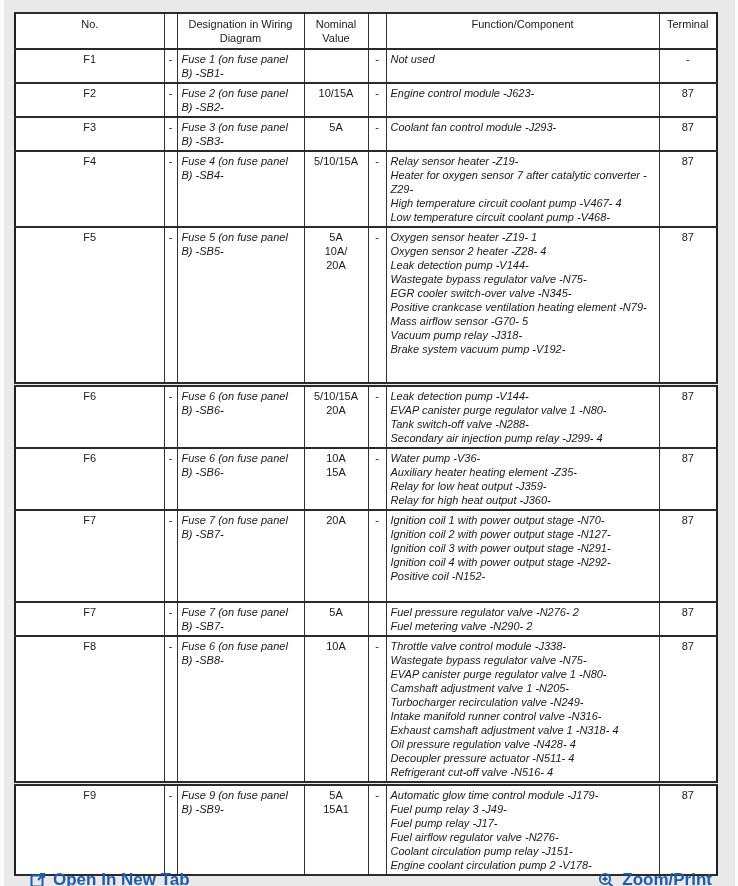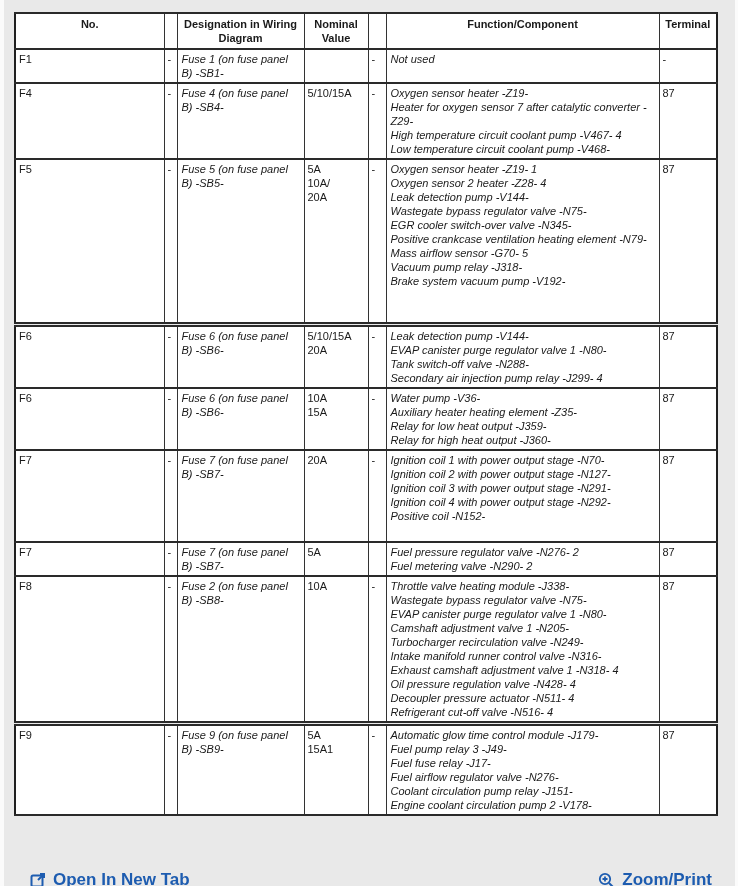--- a/index.html
+++ b/index.html
@@ -43,29 +43,29 @@
     border-bottom: 2px solid #2a2a2a;
     vertical-align: top;
     font-size: 11px;
     line-height: 14px;
     color: #1a1a1a;
     padding: 2px 3px;
     overflow: hidden;
     word-wrap: break-word;
   }
   table.fuse-table th {
-    font-weight: bold;
+    font-weight: normal;
     text-align: center;
     padding: 3px 2px;
   }
-  .c-no, .c-dash, .c-nom, .c-term { text-align: left; }
+  .c-no, .c-dash, .c-nom, .c-term { text-align: center; }
   .c-desig, .c-func { text-align: left; padding-left: 4px !important; font-style: italic; }
   .fn-line { min-height: 14px; }
   
-  table[data-section-table="0"] tbody tr:last-child td { padding-bottom: 34px; }
+  table[data-section-table="0"] tbody tr:last-child td { padding-bottom: 26px; }
   table[data-section-table="1"] tbody tr:nth-child(3) td { padding-bottom: 18px; }
 
   .footer-bar {
     position: absolute;
     left: 0;
     top: 866px;
     width: 738px;
     height: 40px;
     display: flex;
     justify-content: space-between;
@@ -122,32 +122,58 @@
     <td class="c-dash">-</td>
     <td class="c-desig">Fuse 1 (on fuse panel B) -SB1-</td>
     <td class="c-nom"></td>
     <td class="c-dash">-</td>
     <td class="c-func">
             <div class="fn-line">Not used</div>
           </td>
     <td class="c-term">-</td>
   </tr>
 
-
+  <tr>
+    <td class="c-no">F2</td>
+    <td class="c-dash">-</td>
+    <td class="c-desig">Fuse 2 (on fuse panel B) -SB2-</td>
+    <td class="c-nom">
+            <div class="fn-line">10/15A</div>
+          </td>
+    <td class="c-dash">-</td>
+    <td class="c-func">
+            <div class="fn-line">Engine control module -J623-</div>
+          </td>
+    <td class="c-term">87</td>
+  </tr>
+
+  <tr>
+    <td class="c-no">F3</td>
+    <td class="c-dash">-</td>
+    <td class="c-desig">Fuse 3 (on fuse panel B) -SB3-</td>
+    <td class="c-nom">
+            <div class="fn-line">5A</div>
+          </td>
+    <td class="c-dash">-</td>
+    <td class="c-func">
+            <div class="fn-line">Coolant fan control module -J293-</div>
+          </td>
+    <td class="c-term">87</td>
+  </tr>
 
   <tr>
     <td class="c-no">F4</td>
     <td class="c-dash">-</td>
     <td class="c-desig">Fuse 4 (on fuse panel B) -SB4-</td>
     <td class="c-nom">
             <div class="fn-line">5/10/15A</div>
           </td>
     <td class="c-dash">-</td>
     <td class="c-func">
-            <div class="fn-line">Oxygen sensor heater -Z19-</div>
+            <div class="fn-line">Relay sensor heater -Z19-</div>
             <div class="fn-line">Heater for oxygen sensor 7 after catalytic converter -Z29-</div>
             <div class="fn-line">High temperature circuit coolant pump -V467- 4</div>
             <div class="fn-line">Low temperature circuit coolant pump -V468-</div>
           </td>
     <td class="c-term">87</td>
   </tr>
 
   <tr>
     <td class="c-no">F5</td>
     <td class="c-dash">-</td>
@@ -250,27 +276,27 @@
     <td class="c-func">
             <div class="fn-line">Fuel pressure regulator valve -N276- 2</div>
             <div class="fn-line">Fuel metering valve -N290- 2</div>
           </td>
     <td class="c-term">87</td>
   </tr>
 
   <tr>
     <td class="c-no">F8</td>
     <td class="c-dash">-</td>
-    <td class="c-desig">Fuse 2 (on fuse panel B) -SB8-</td>
+    <td class="c-desig">Fuse 6 (on fuse panel B) -SB8-</td>
     <td class="c-nom">
             <div class="fn-line">10A</div>
           </td>
     <td class="c-dash">-</td>
     <td class="c-func">
-            <div class="fn-line">Throttle valve heating module -J338-</div>
+            <div class="fn-line">Throttle valve control module -J338-</div>
             <div class="fn-line">Wastegate bypass regulator valve -N75-</div>
             <div class="fn-line">EVAP canister purge regulator valve 1 -N80-</div>
             <div class="fn-line">Camshaft adjustment valve 1 -N205-</div>
             <div class="fn-line">Turbocharger recirculation valve -N249-</div>
             <div class="fn-line">Intake manifold runner control valve -N316-</div>
             <div class="fn-line">Exhaust camshaft adjustment valve 1 -N318- 4</div>
             <div class="fn-line">Oil pressure regulation valve -N428- 4</div>
             <div class="fn-line">Decoupler pressure actuator -N511- 4</div>
             <div class="fn-line">Refrigerant cut-off valve -N516- 4</div>
           </td>
@@ -295,21 +321,21 @@
     <td class="c-dash">-</td>
     <td class="c-desig">Fuse 9 (on fuse panel B) -SB9-</td>
     <td class="c-nom">
             <div class="fn-line">5A</div>
             <div class="fn-line">15A1</div>
           </td>
     <td class="c-dash">-</td>
     <td class="c-func">
             <div class="fn-line">Automatic glow time control module -J179-</div>
             <div class="fn-line">Fuel pump relay 3 -J49-</div>
-            <div class="fn-line">Fuel fuse relay -J17-</div>
+            <div class="fn-line">Fuel pump relay -J17-</div>
             <div class="fn-line">Fuel airflow regulator valve -N276-</div>
             <div class="fn-line">Coolant circulation pump relay -J151-</div>
             <div class="fn-line">Engine coolant circulation pump 2 -V178-</div>
           </td>
     <td class="c-term">87</td>
   </tr>
 </tbody>
   </table>
 
 </div>

